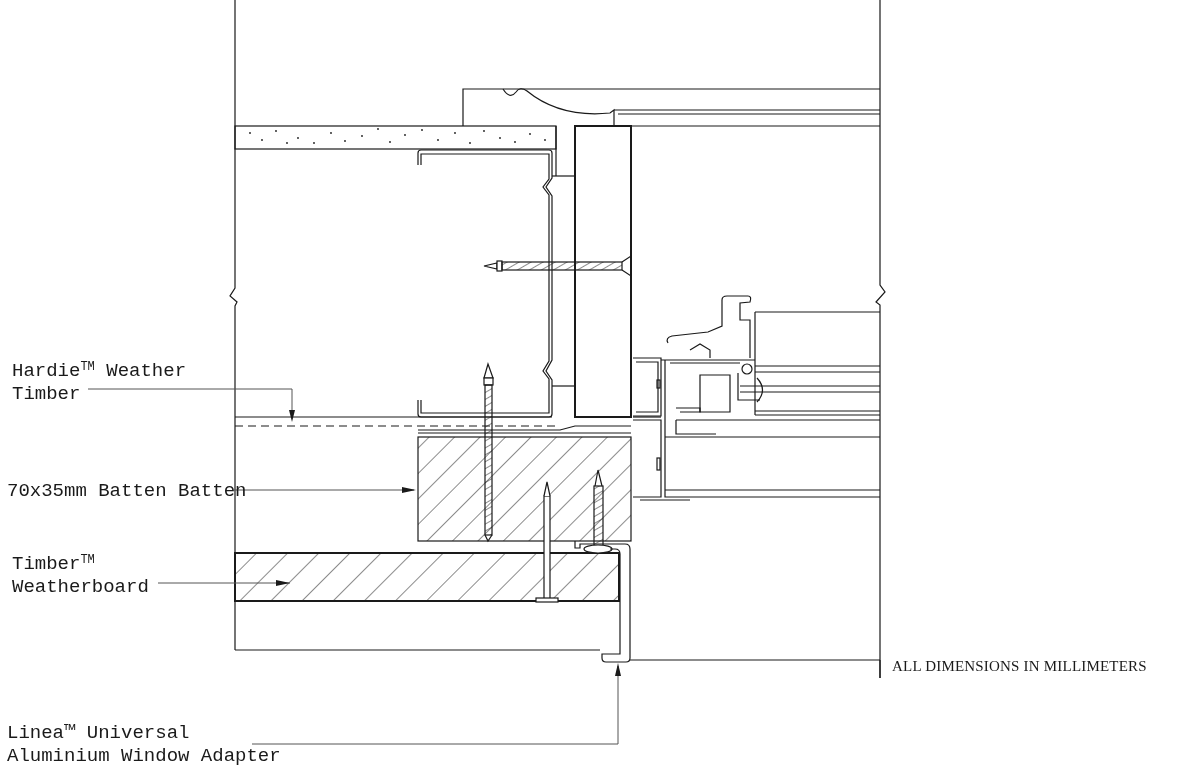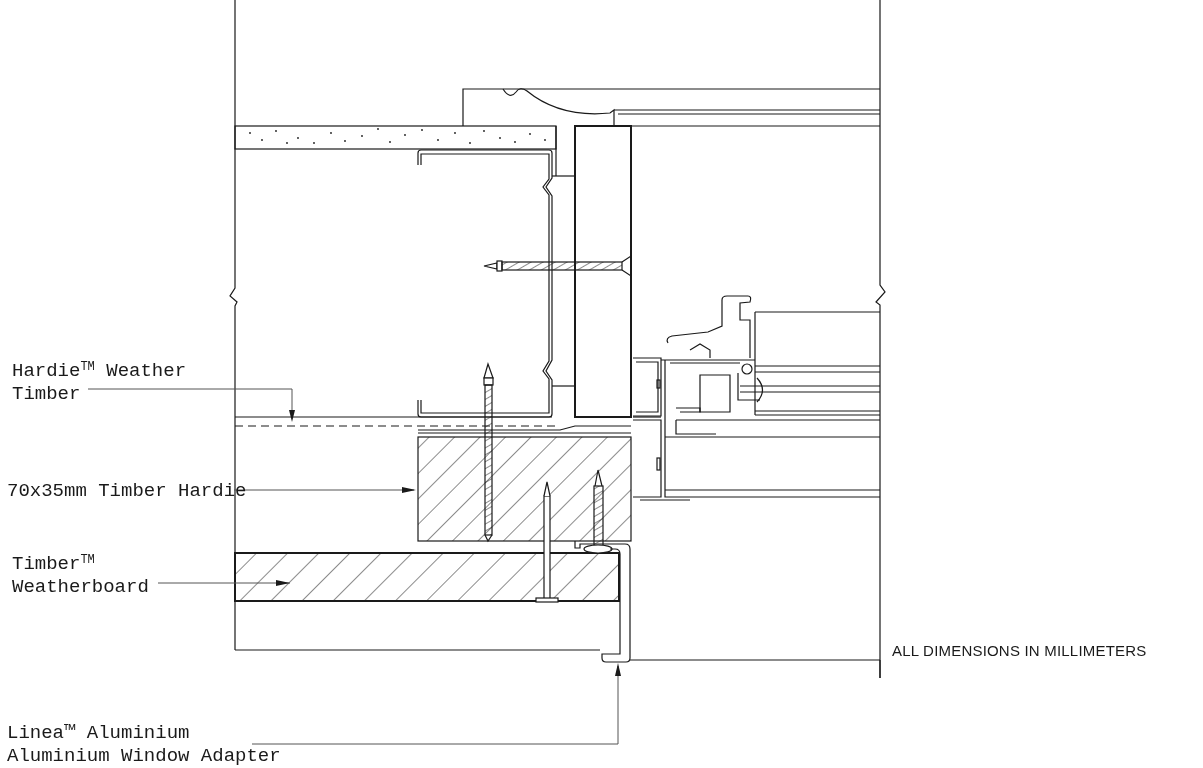--- a/index.html
+++ b/index.html
@@ -181,28 +181,28 @@
     <path d="M615,676 L621,676 L618,663 Z"></path>
   </g>
 </svg>
 
 <div class="label" style="left:12px; top:356px;">
   <div><span>Hardie</span><sup>TM</sup><span> Weather</span></div>
   <div>Timber</div>
 </div>
 
 <div class="label" style="left:7px; top:480px;">
-  <span>70x35mm Timber Hardie</span>
+  <span>70x35mm Batten Batten</span>
 </div>
 
 <div class="label" style="left:12px; top:549px;">
   <div><span>Timber</span><sup>TM</sup></div>
   <div>Weatherboard</div>
 </div>
 
 <div class="label" style="left:7px; top:722px;">
-  <div>Linea™ Aluminium</div>
+  <div>Linea™ Universal</div>
   <div>Aluminium Window Adapter</div>
 </div>
 
-<div class="note" style="left:892px; top:641px;">
+<div class="note" style="left:892px; top:657px;font-family:Liberation Serif, serif;">
   <div>ALL DIMENSIONS IN MILLIMETERS</div>
 </div>
 
 </body></html>

